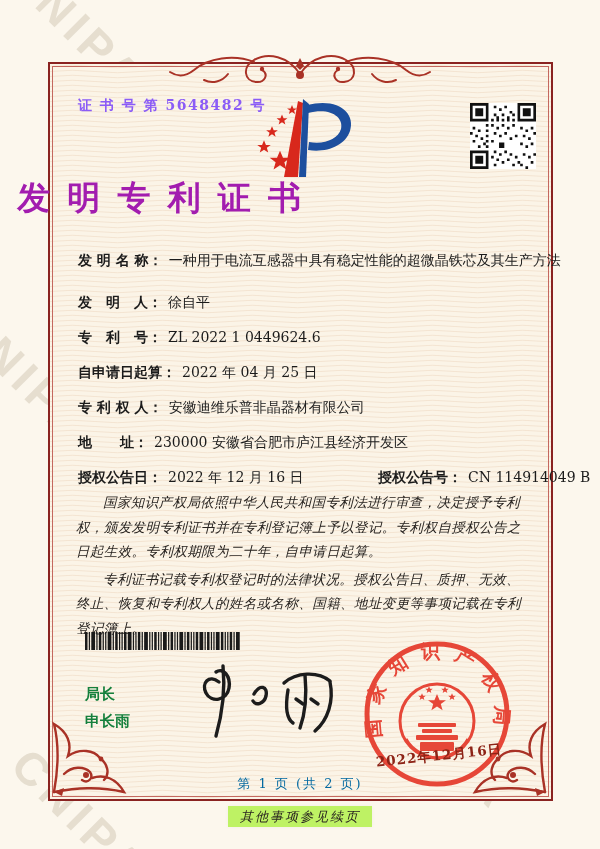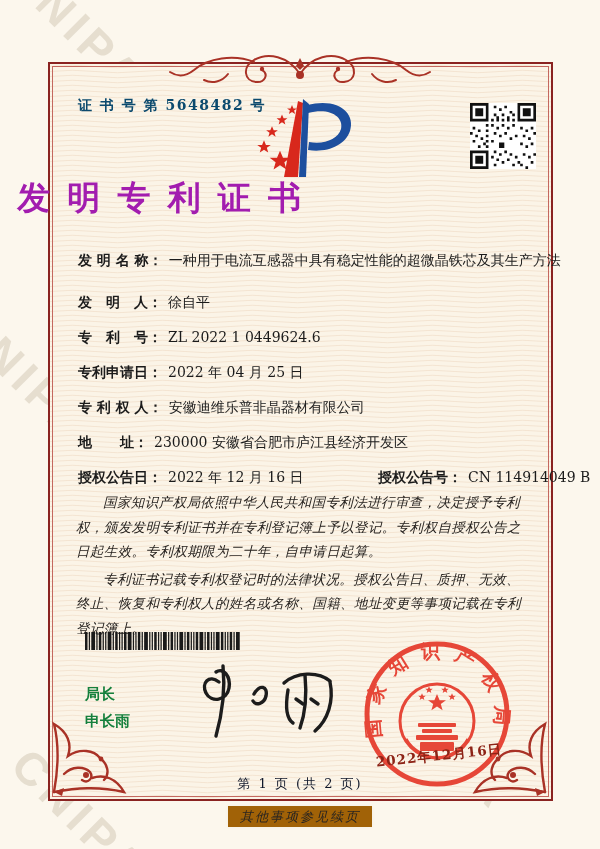--- a/index.html
+++ b/index.html
@@ -13,42 +13,42 @@
 
   
   .frame{position:absolute;left:48px;top:62px;width:501px;height:735px;
          border:2.5px solid #8a2321;background:#fbf4e7;}
   .frame-inner{position:absolute;left:2px;top:2px;right:2px;bottom:2px;
          border:1px solid #c4685f;}
   .guilloche{position:absolute;left:0;top:0;width:100%;height:100%;opacity:.55;}
 
   .abs{position:absolute;}
 
-  .cert-no{left:78px;top:97px;font-size:14px;color:#0c4a6e;letter-spacing:1.5px;font-weight:600;}
+  .cert-no{left:78px;top:97px;font-size:14px;color:#8b5cf6;letter-spacing:1.5px;font-weight:600;}
 
   .title{left:0;right:0;top:176px;text-align:left;font-size:33px;font-weight:bold;
          color:#a21caf;letter-spacing:0.52em;text-indent:0.52em;}
 
   .fieldrow{position:absolute;left:78px;width:452px;font-size:14px;color:#1b1b1b;
             white-space:nowrap;}
   .fieldrow .lbl{font-weight:600;margin-right:6px;}
   .fieldrow .val{font-weight:500;}
   .grant2{position:absolute;left:300px;top:0;white-space:nowrap;}
 
   .paras{left:76px;top:490px;width:452px;color:#272320;font-size:13.5px;
          line-height:1.82;font-style:italic;letter-spacing:0.4px;}
   .paras p{margin:0 0 3px 0;text-indent:2em;}
 
   .officer{left:85px;top:680px;font-family:"Liberation Sans",sans-serif;
            font-weight:bold;font-size:15px;color:#15803d;line-height:27px;}
 
-  .page-info{left:0;right:0;top:775px;text-align:center;font-size:13px;color:#0f172a;letter-spacing:2px;}
+  .page-info{left:0;right:0;top:775px;text-align:center;font-size:13px;color:#0369a1;letter-spacing:2px;}
 
   .cont-note{left:0;right:0;top:808px;text-align:center;font-size:13px;font-style:italic;}
-  .cont-note span{background:#a16207;padding:3px 12px;color:#2a2520;letter-spacing:2px;
+  .cont-note span{background:#bef264;padding:3px 12px;color:#2a2520;letter-spacing:2px;
                   box-shadow:0 0 4px rgba(0,0,0,0.04);}
 
   .seal-date{left:365px;top:747px;width:148px;text-align:center;font-size:13.5px;
              font-weight:bold;color:#8d2316;transform:rotate(-6deg);letter-spacing:1px;}
 </style>
 </head>
 <body>
 
 <div class="cert">
 
@@ -159,21 +159,21 @@
   <div class="fieldrow" style="top:252px;">
     <span class="lbl">发 明 名 称：</span><span class="val">一种用于电流互感器中具有稳定性能的超微晶铁芯及其生产方法</span>
   </div>
   <div class="fieldrow" style="top:294px;">
     <span class="lbl">发　明　人：</span><span class="val">徐自平</span>
   </div>
   <div class="fieldrow" style="top:329px;">
     <span class="lbl">专　利　号：</span><span class="val">ZL 2022 1 0449624.6</span>
   </div>
   <div class="fieldrow" style="top:364px;">
-    <span class="lbl">专利申请日：</span><span class="val">2022 年 04 月 25 日</span>
+    <span class="lbl">自申请日起算：</span><span class="val">2022 年 04 月 25 日</span>
   </div>
   <div class="fieldrow" style="top:399px;">
     <span class="lbl">专 利 权 人：</span><span class="val">安徽迪维乐普非晶器材有限公司</span>
   </div>
   <div class="fieldrow" style="top:434px;">
     <span class="lbl">地　　址：</span><span class="val">230000  安徽省合肥市庐江县经济开发区</span>
   </div>
   <div class="fieldrow" style="top:469px;">
     <span class="lbl">授权公告日：</span><span class="val">2022 年 12 月 16 日</span>
     <span class="grant2">

